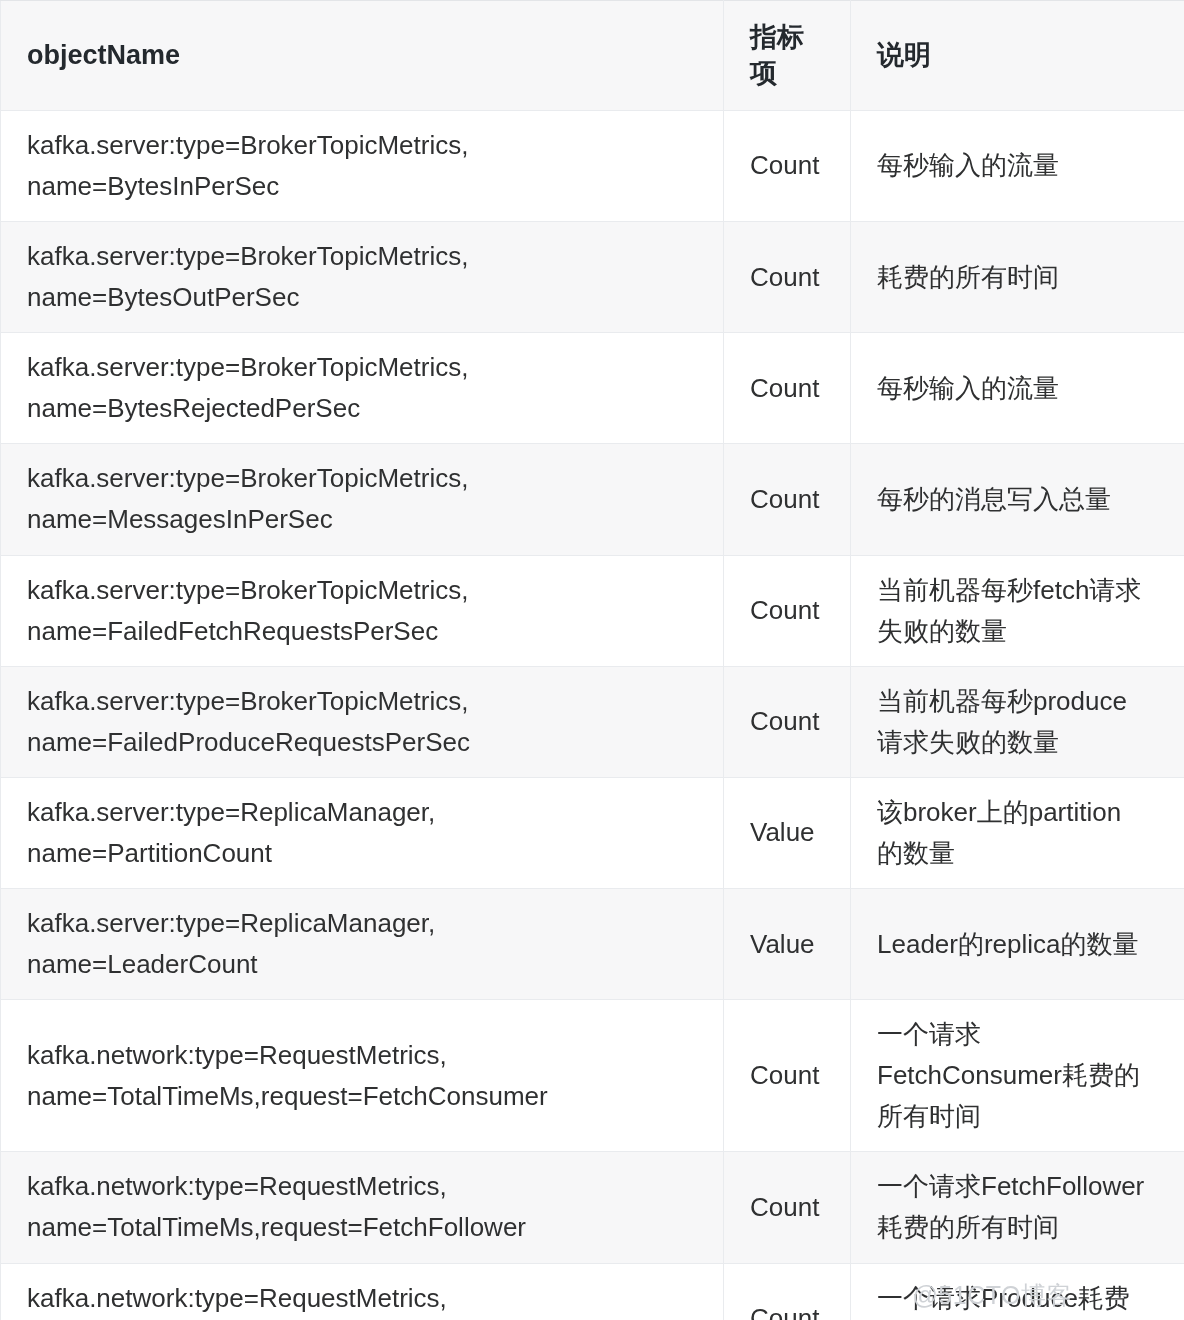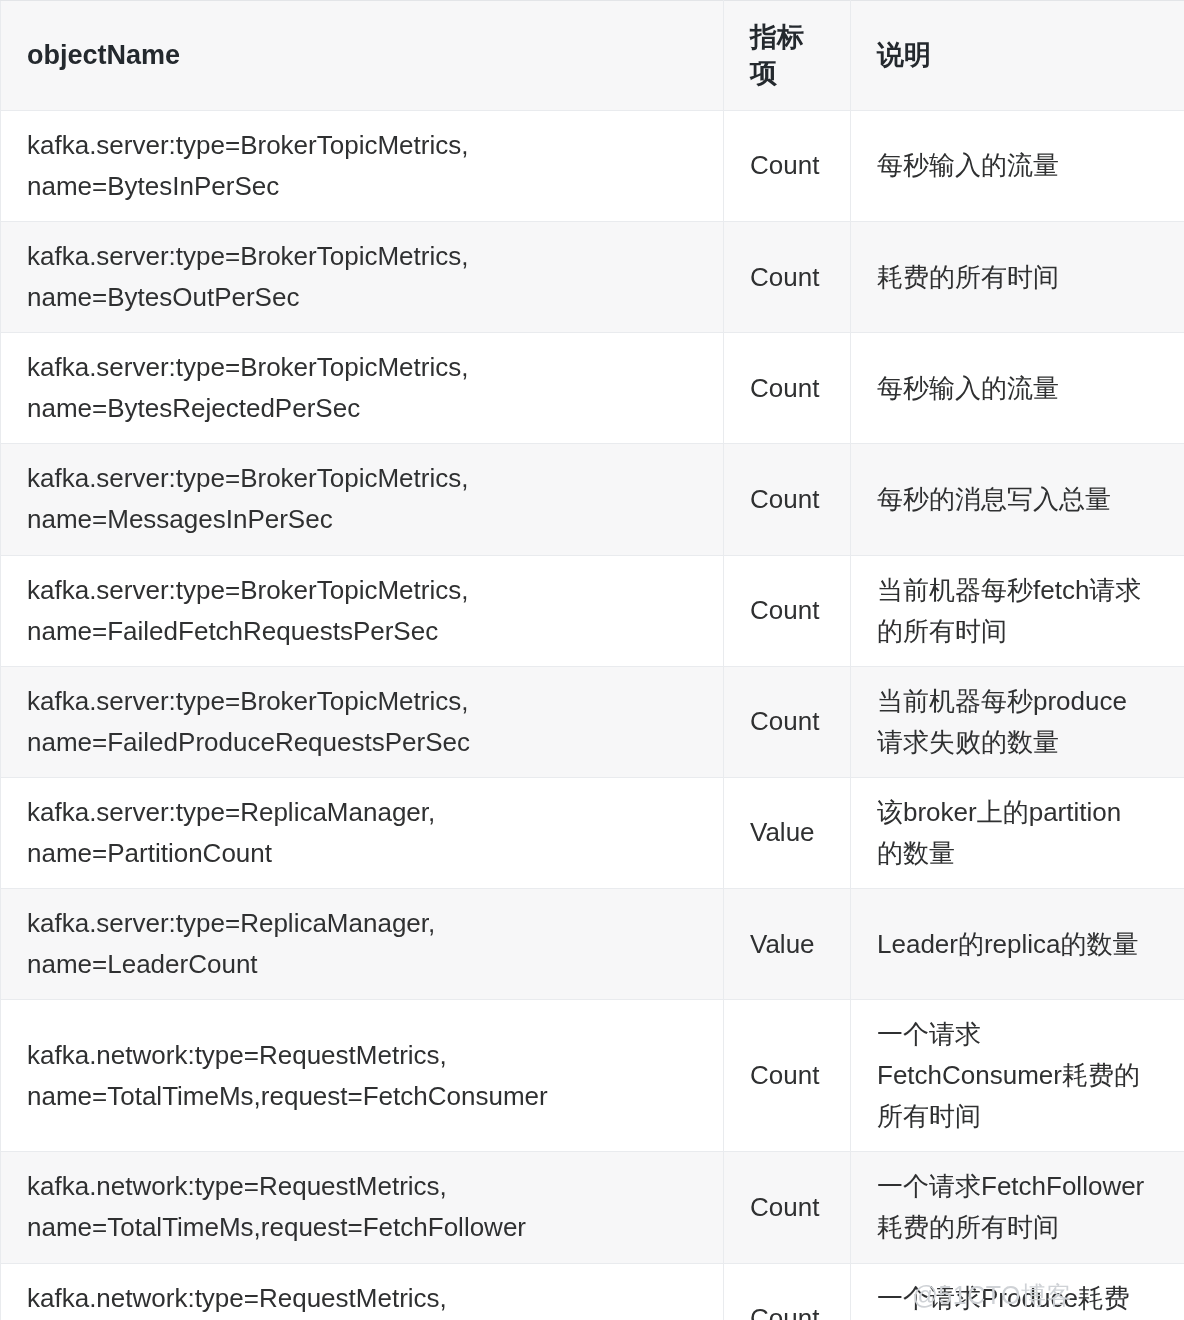--- a/index.html
+++ b/index.html
@@ -135,21 +135,21 @@
         <td class="cell-object">kafka.server:type=BrokerTopicMetrics,
 name=MessagesInPerSec</td>
         <td class="cell-metric">Count</td>
         <td class="cell-desc">每秒的消息写入总量</td>
       </tr>
       <tr class="row-std">
         <td class="cell-object">kafka.server:type=BrokerTopicMetrics,
 name=FailedFetchRequestsPerSec</td>
         <td class="cell-metric">Count</td>
         <td class="cell-desc">当前机器每秒fetch请求
-的所有时间</td>
+失败的数量</td>
       </tr>
       <tr class="row-std alt">
         <td class="cell-object">kafka.server:type=BrokerTopicMetrics,
 name=FailedProduceRequestsPerSec</td>
         <td class="cell-metric">Count</td>
         <td class="cell-desc">当前机器每秒produce
 请求失败的数量</td>
       </tr>
       <tr class="row-std">
         <td class="cell-object">kafka.server:type=ReplicaManager,

